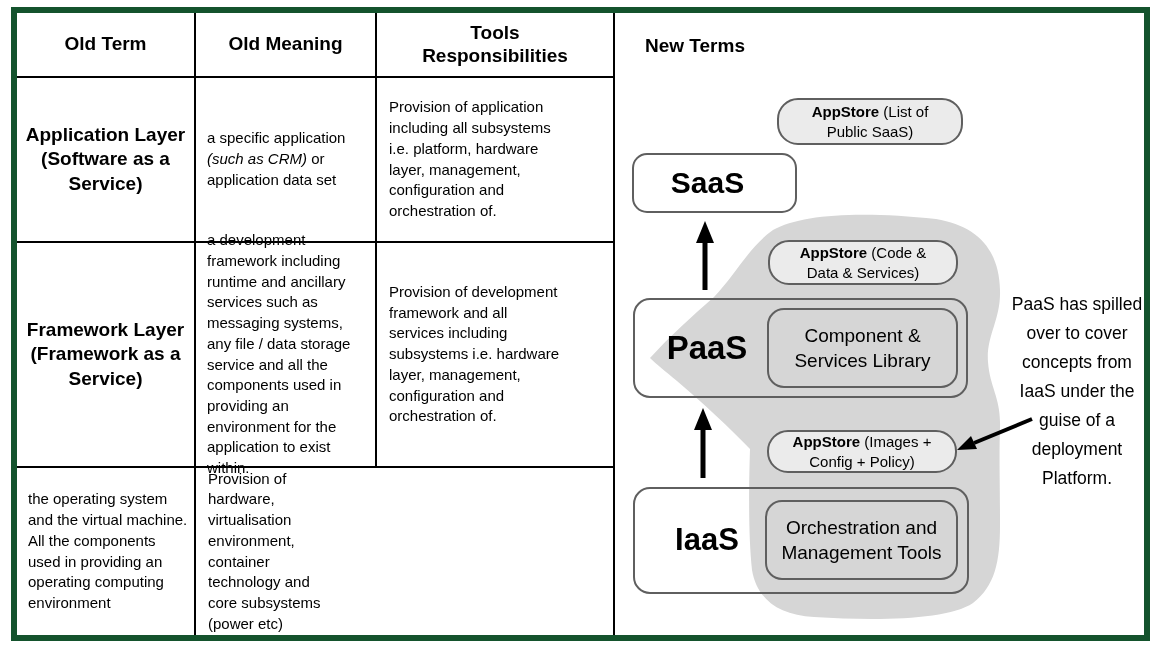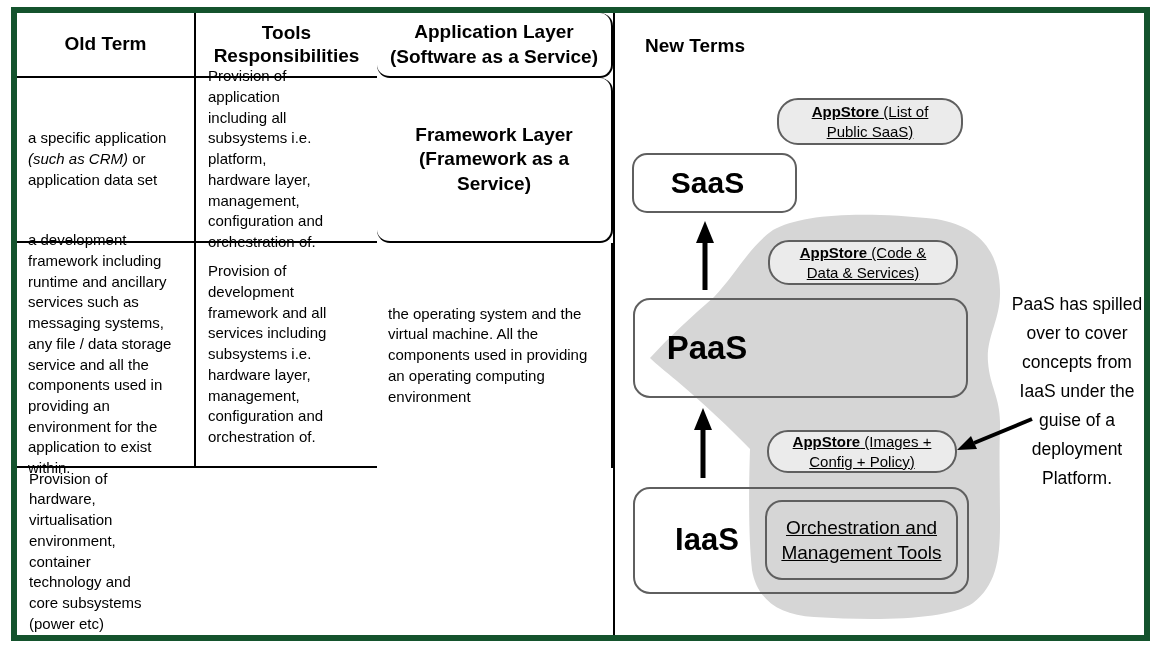--- a/index.html
+++ b/index.html
@@ -8,33 +8,33 @@
   .inner{position:absolute;left:0;top:0;width:1127px;height:622px;}
 
   
   .oldtable{position:absolute;left:0;top:0;width:598px;height:622px;border-right:2px solid #000;box-sizing:border-box;display:grid;grid-template-columns:179px 181px 236px;grid-template-rows:65px 165px 225px auto;background:#fff;z-index:2;}
   .cell{box-sizing:border-box;display:flex;flex-direction:column;justify-content:center;border-right:2px solid #000;border-bottom:2px solid #000;}
   .cell.lastcol{border-right:none;}
   .cell.lastrow{border-bottom:none;}
   .hcell{align-items:center;text-align:center;font-weight:bold;font-size:19px;line-height:1.2;}
   .hcell .hspan{display:block;}
   .hspan.narrow{width:180px;}
-  .termcell{align-items:center;text-align:center;font-weight:bold;font-size:19px;line-height:1.28;padding:0 6px;border-radius:13px;}
+  .termcell{align-items:center;text-align:center;font-weight:bold;font-size:19px;line-height:1.28;padding:0 6px;}
   .bodycell{font-size:15px;line-height:1.38;}
   .meaningcell{padding:0 4px 0 11px;}
   .vendorcell{padding:0 50px 0 12px;}
 
   
   .panel-title{position:absolute;left:628px;top:22px;font-size:19px;font-weight:bold;z-index:3;}
   svg.overlay{position:absolute;left:0;top:0;z-index:1;}
   .blob{fill:var(--blob,#d6d6d6);}
   .arrow-line{stroke:#000;fill:none;}
   .arrow-head{fill:#000;stroke:none;}
 
-  .rbox{position:absolute;box-sizing:border-box;border:2.5px solid var(--bord,#5f5f5f);z-index:3;display:flex;align-items:center;justify-content:flex-end;text-align:center;text-decoration:underline;}
+  .rbox{position:absolute;box-sizing:border-box;border:2.5px solid var(--bord,#5f5f5f);z-index:3;display:flex;align-items:center;justify-content:flex-end;text-align:center;}
   .pill{border-radius:21px;background:var(--pill,#ebebeb);font-size:15px;line-height:1.3;}
   .pill .wrapspan{display:block;width:152px;margin:0 auto;}
   .b{font-weight:bold;}
   .bigbox{border-radius:17px;background:transparent;}
   .saasbox{background:#fff;border-radius:15px;}
   .innerbox{border-radius:17px;background:var(--blob,#d6d6d6);font-size:19px;line-height:1.32;}
   .innerbox .wrapspan{display:block;width:175px;margin:0 auto;}
   .biglabel{position:absolute;z-index:4;display:flex;align-items:center;justify-content:center;font-weight:bold;}
   .saaslabel{font-size:30px;}
   .paaslabel{font-size:33px;}
@@ -43,20 +43,23 @@
 </style>
 </head>
 <body>
 
 <div class="frame">
   <div class="inner">
 
     <div class="oldtable">
       <div class="cell hcell">
           <span class="hspan">Old Term</span>
+        </div>
+      <div class="cell hcell">
+          <span class="hspan">Old Meaning</span>
         </div>
       <div class="cell hcell lastcol">
           <span class="hspan narrow">Tools Responsibilities</span>
         </div>
 
       <div class="cell termcell">
           <span>Application Layer (Software as a Service)</span>
         </div>
       <div class="cell bodycell meaningcell">
         <div><span>a specific application </span><i>(such as CRM)</i><span> or application data set</span></div>
@@ -120,20 +123,23 @@
 
     <div class="rbox saasbox" style="left:615px;top:140px;width:165px;height:60px;"></div>
     <div class="biglabel saaslabel" style="left:615px;top:140px;width:151px;height:60px;">SaaS</div>
 
     <div class="rbox pill" style="left:751px;top:227px;width:190px;height:45px;">
       <span class="wrapspan"><span class="b">AppStore</span><span> (Code &amp; Data &amp; Services)</span></span>
     </div>
 
     <div class="rbox bigbox" style="left:616px;top:285px;width:335px;height:100px;"></div>
     <div class="biglabel paaslabel" style="left:622px;top:300px;width:136px;height:70px;">PaaS</div>
+    <div class="rbox innerbox" style="left:750px;top:295px;width:191px;height:80px;">
+      <span class="wrapspan">Component &amp; Services Library</span>
+    </div>
 
     <div class="rbox pill" style="left:750px;top:417px;width:190px;height:43px;">
       <span class="wrapspan"><span class="b">AppStore</span><span> (Images + Config + Policy)</span></span>
     </div>
 
     <div class="rbox bigbox" style="left:616px;top:474px;width:336px;height:107px;"></div>
     <div class="biglabel iaaslabel" style="left:622px;top:492px;width:136px;height:70px;">IaaS</div>
     <div class="rbox innerbox" style="left:748px;top:487px;width:193px;height:80px;">
       <span class="wrapspan">Orchestration and Management Tools</span>
     </div>

